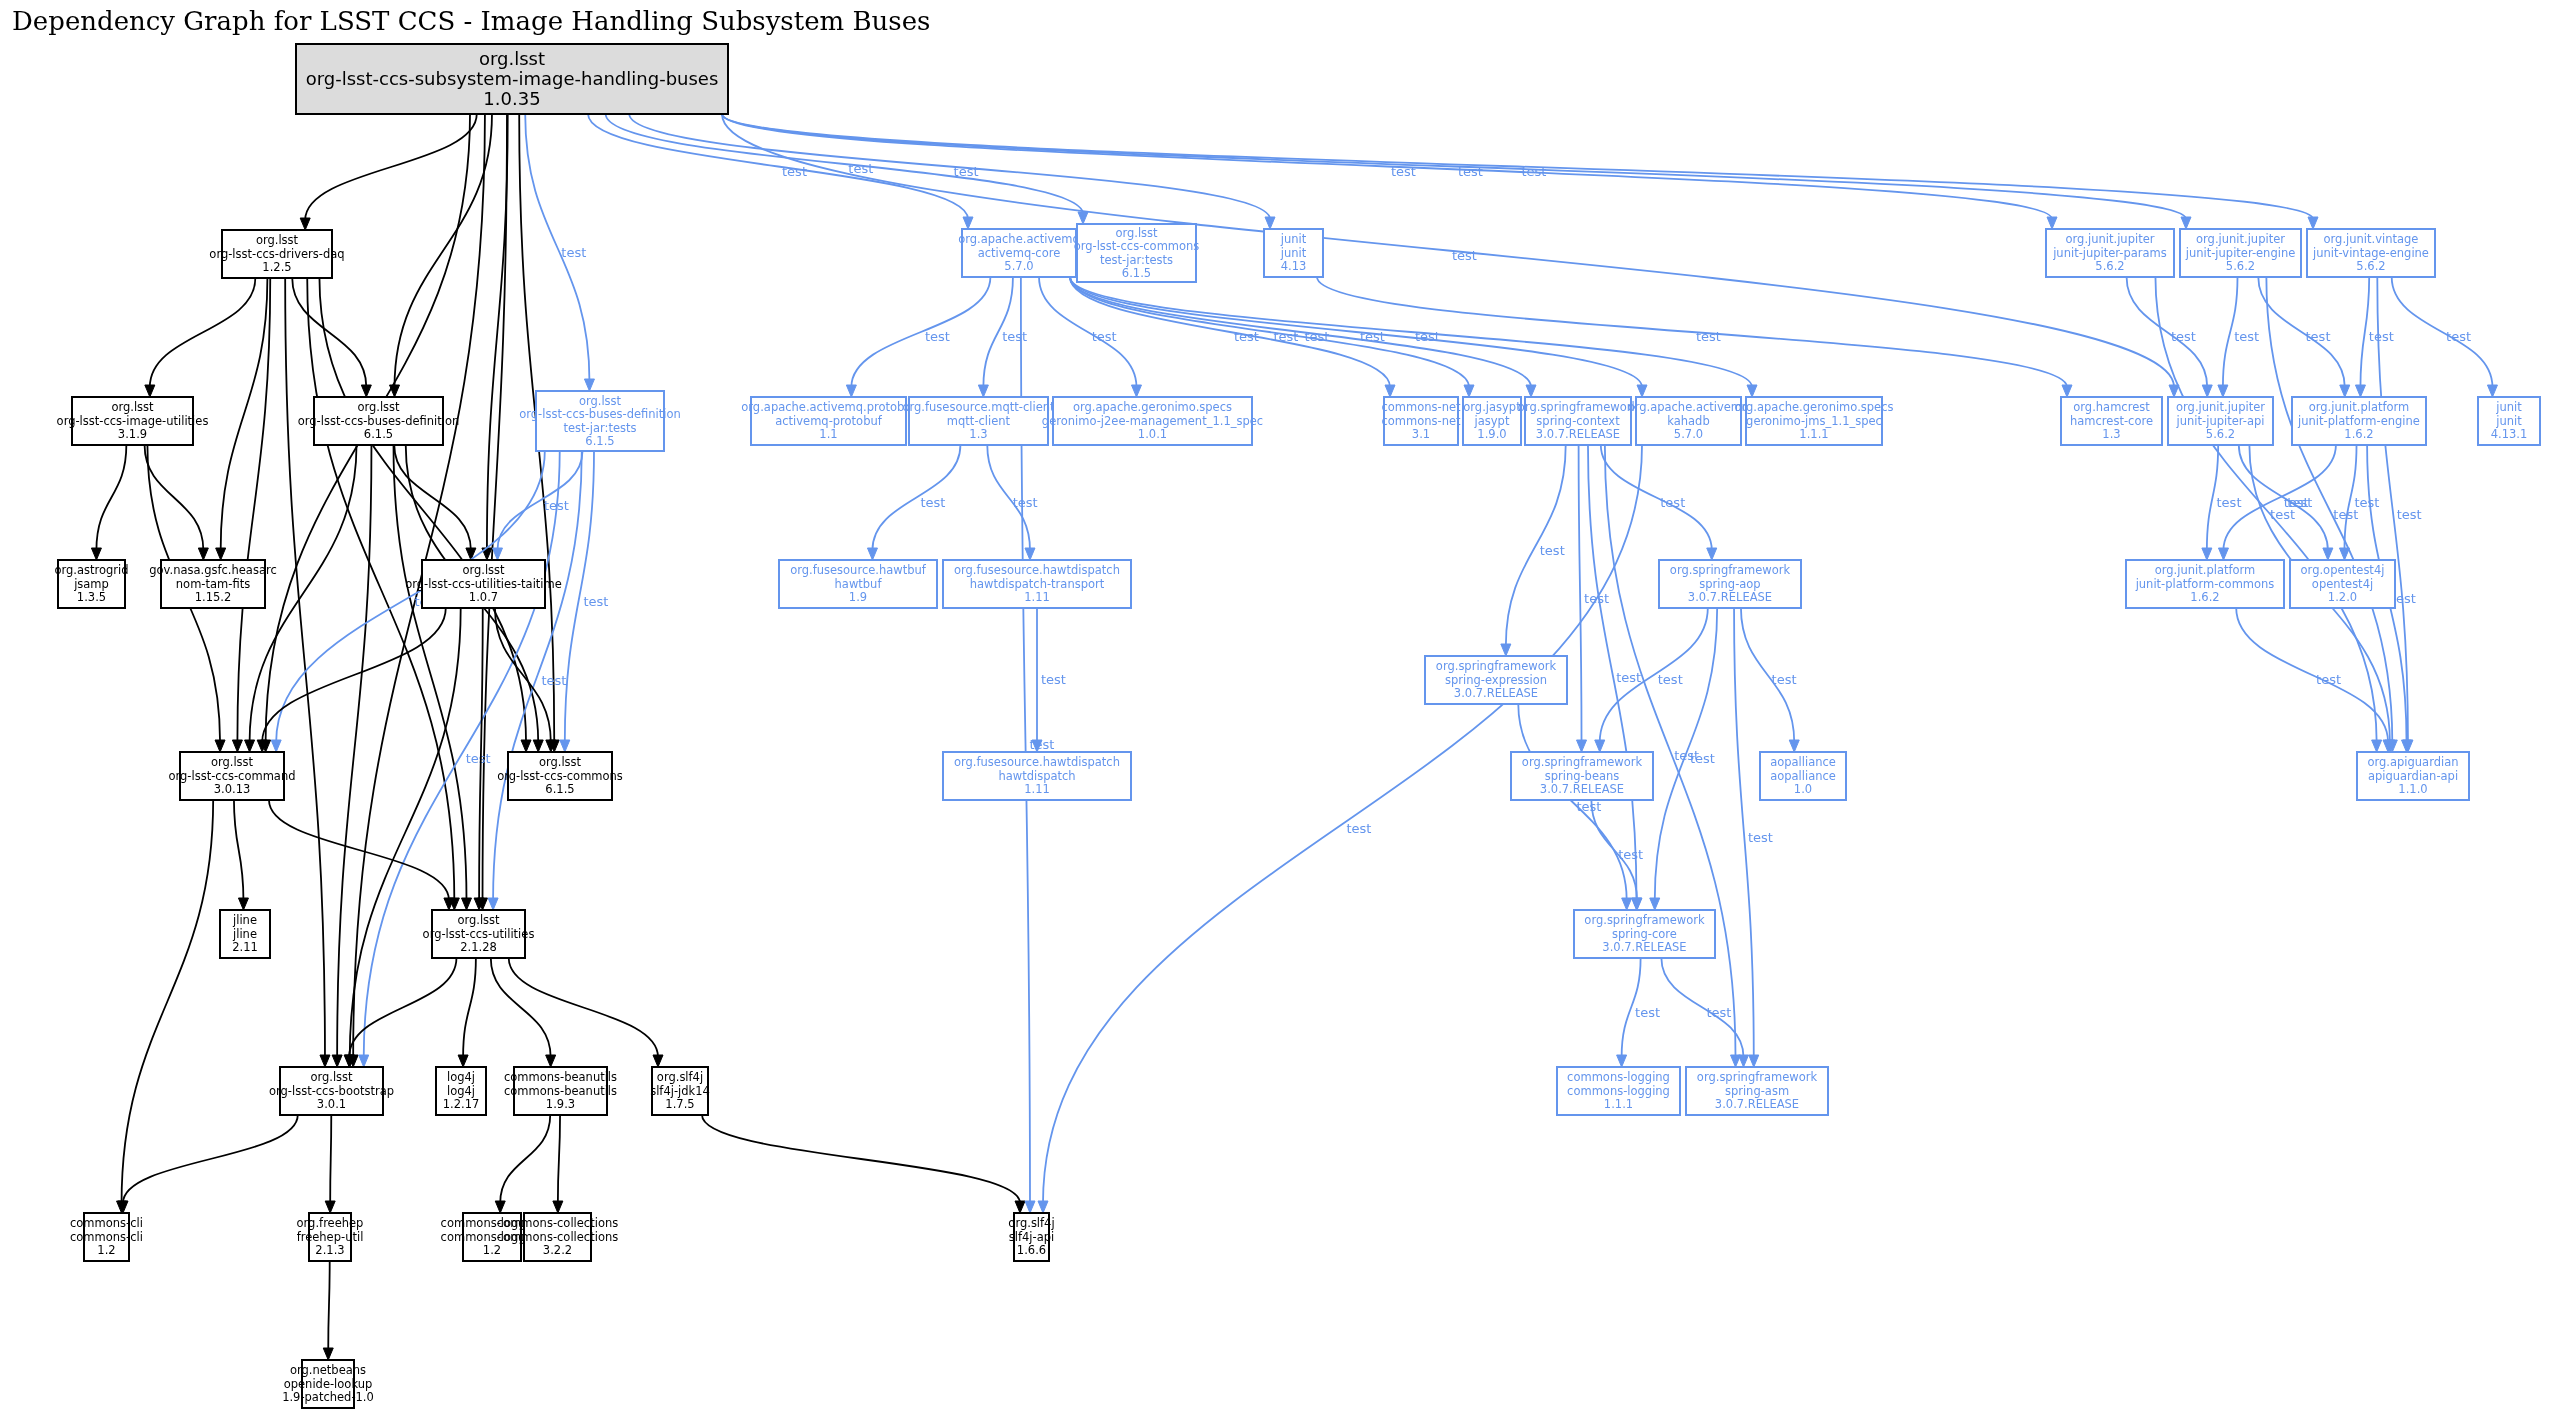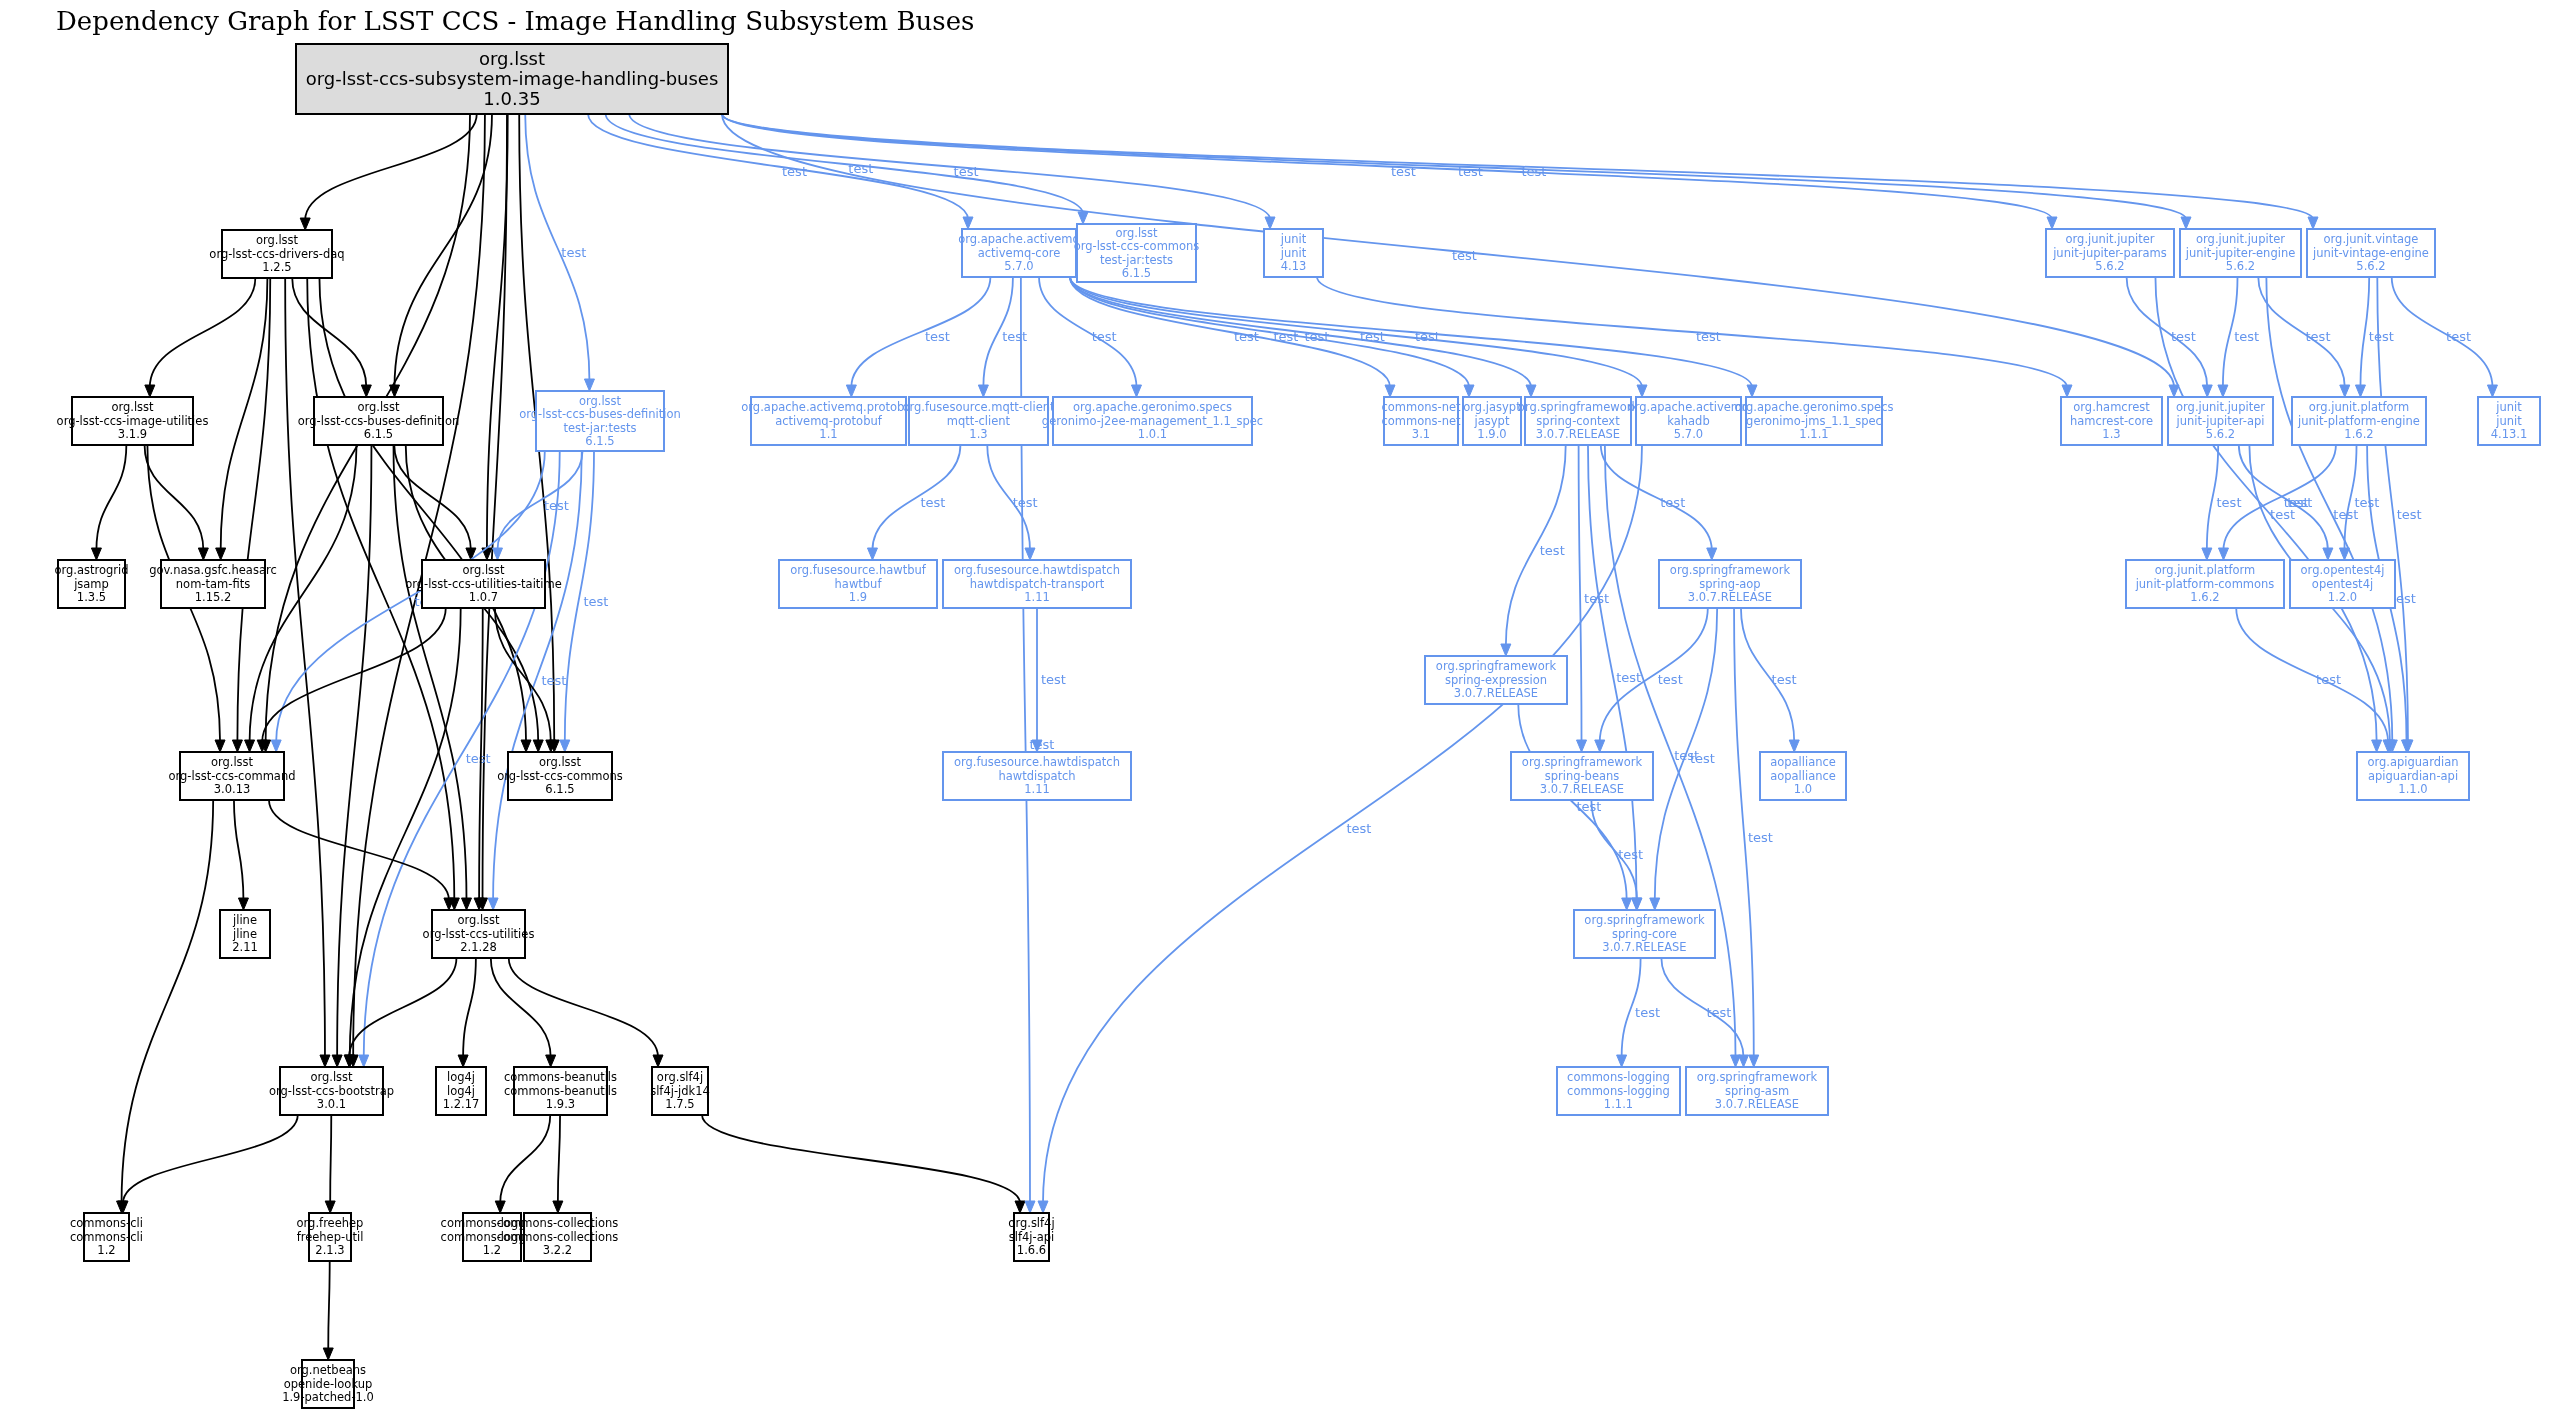--- a/index.html
+++ b/index.html
@@ -1,17 +1,17 @@
 <!DOCTYPE html>
 <html><head>
 <meta charset="utf-8">
 <style>
   html, body { margin:0; padding:0; background:#ffffff; }
   body { width:2573px; height:1413px; position:relative; overflow:hidden; }
-  #title { position:absolute; left:12px; top:6px; font-family:"DejaVu Serif", serif; font-size:26px; color:#000; white-space:nowrap;margin-left:44px; }
+  #title { position:absolute; left:12px; top:6px; font-family:"DejaVu Serif", serif; font-size:26px; color:#000; white-space:nowrap; }
   svg#graph { position:absolute; left:0; top:0; }
   .node rect { fill:#ffffff; stroke-width:2; }
   .node.root rect { fill:#dcdcdc; }
   .node text { font-family:"DejaVu Sans", sans-serif; text-anchor:middle; }
   .node.compile rect { stroke:#000000; }
   .node.compile text { fill:#000000; }
   .node.testn rect { stroke:#6495ed; }
   .node.testn text { fill:#6495ed; }
   .edge path { fill:none; stroke-width:1.8; }
   .edge.compile path { stroke:#000000; }

